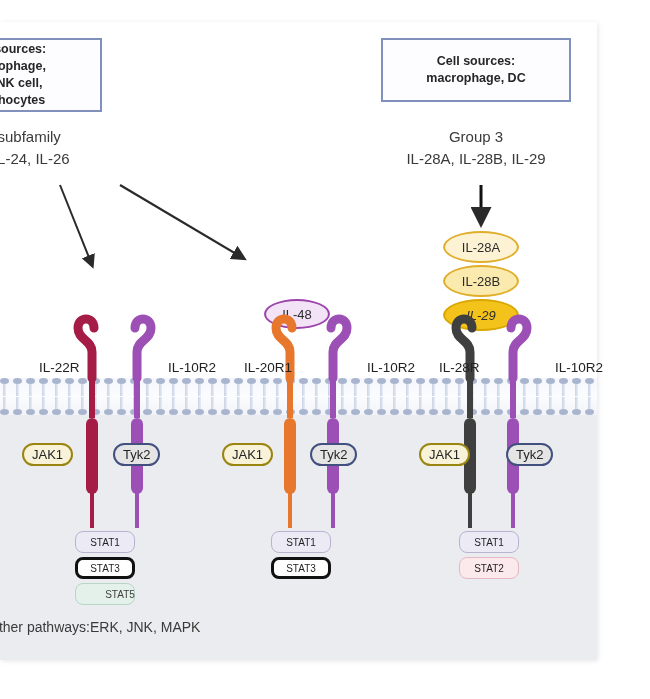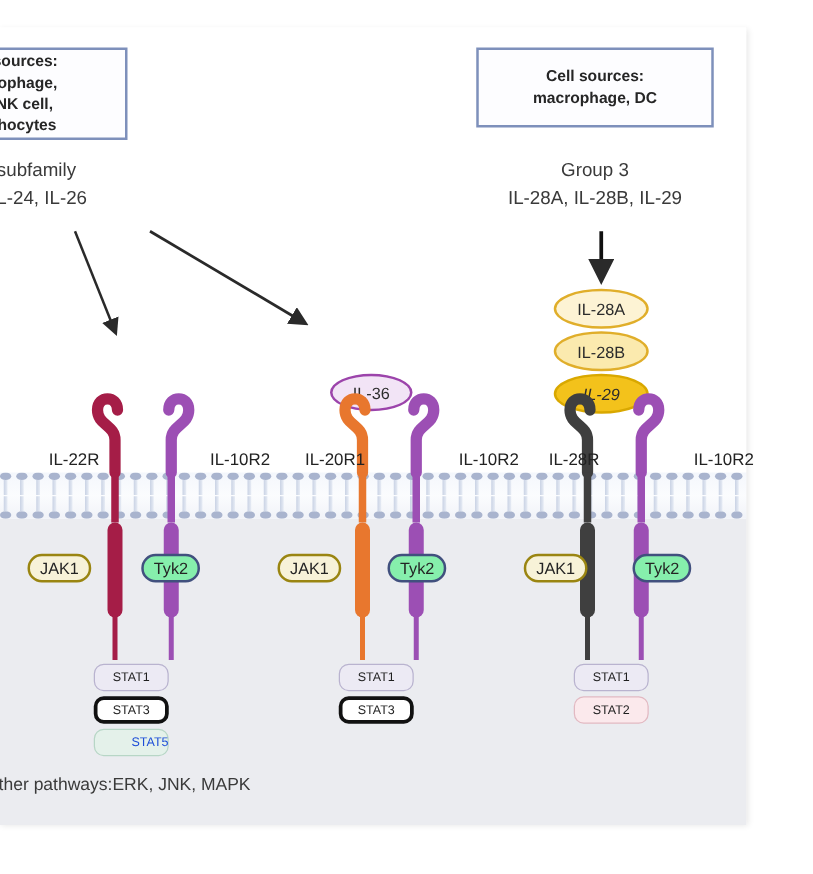--- a/index.html
+++ b/index.html
@@ -64,29 +64,29 @@
   .rec-label{position:absolute;font-size:13.5px;color:#222;white-space:nowrap;margin-left:37px;}
 
   
   #receptors{position:absolute;left:0;top:0;width:597px;height:638px;}
 
   
   .kinase{position:absolute;height:23px;border-radius:12px;box-sizing:border-box;
           display:flex;align-items:center;justify-content:center;font-size:13px;
           white-space:nowrap;padding:0 8px;}
   .kinase.jak{background:#f7f2d8;border:2px solid #9a8511;color:#242424;}
-  .kinase.tyk{background:#86efac;border:2px solid #41507e;color:#242424;}
+  .kinase.tyk{background:#e5e5e5;border:2px solid #41507e;color:#242424;}
 
   
   .stat{position:absolute;height:22px;border-radius:8px;box-sizing:border-box;
         display:flex;align-items:center;justify-content:center;font-size:10px;
         white-space:nowrap;width:60px;}
   .stat.s1{background:#eceaf4;border:1.5px solid #b9b3cf;color:#1f1f1f;}
   .stat.s3{background:#ffffff;border:3px solid #111111;color:#1f1f1f;}
-  .stat.s5{background:#e4f1ea;border:1.5px solid #b7d6c6;color:#1d4ed8;padding-left:30px;}
+  .stat.s5{background:#e4f1ea;border:1.5px solid #b7d6c6;color:#404040;padding-left:30px;}
   .stat.s2{background:#fbe9ec;border:1.5px solid #e2b9c2;color:#1f1f1f;}
 
   
   #footer-note{position:absolute;left:-12px;top:597px;font-size:14px;color:#3a3a3a;
                white-space:nowrap;}
 </style>
 </head>
 <body>
 
 <div id="canvas">
@@ -483,21 +483,21 @@
     <defs>
       <marker id="ah" markerWidth="7" markerHeight="7" refX="5" refY="3.5" orient="auto">
         <path d="M0,0 L7,3.5 L0,7 z" fill="#2a2a2a"></path>
       </marker>
     </defs>
     <line x1="60" y1="163" x2="92" y2="243" stroke="#2a2a2a" stroke-width="2" marker-end="url(#ah)"></line>
     <line x1="120" y1="163" x2="243" y2="236" stroke="#2a2a2a" stroke-width="2.2" marker-end="url(#ah)"></line>
     <line x1="481" y1="163" x2="481" y2="200" stroke="#111111" stroke-width="3" marker-end="url(#ah)"></line>
   </svg>
 
-  <div class="ligand" id="lig-il26">IL-36</div>
+  <div class="ligand" id="lig-il26">IL-48</div>
   <div class="ligand" id="lig-il28a">IL-28A</div>
   <div class="ligand" id="lig-il28b">IL-28B</div>
   <div class="ligand" id="lig-il29">IL-29</div>
 
   <svg id="receptors">
       <g>
         <path d="M 92 356 L 92 330
        C 92 318 78 318 78 306
        C 78 294 94 294 94 306" fill="none" stroke="#a51d47" stroke-width="9" stroke-linecap="round"></path>
         <rect x="89" y="356" width="6" height="40" fill="#a51d47"></rect>

